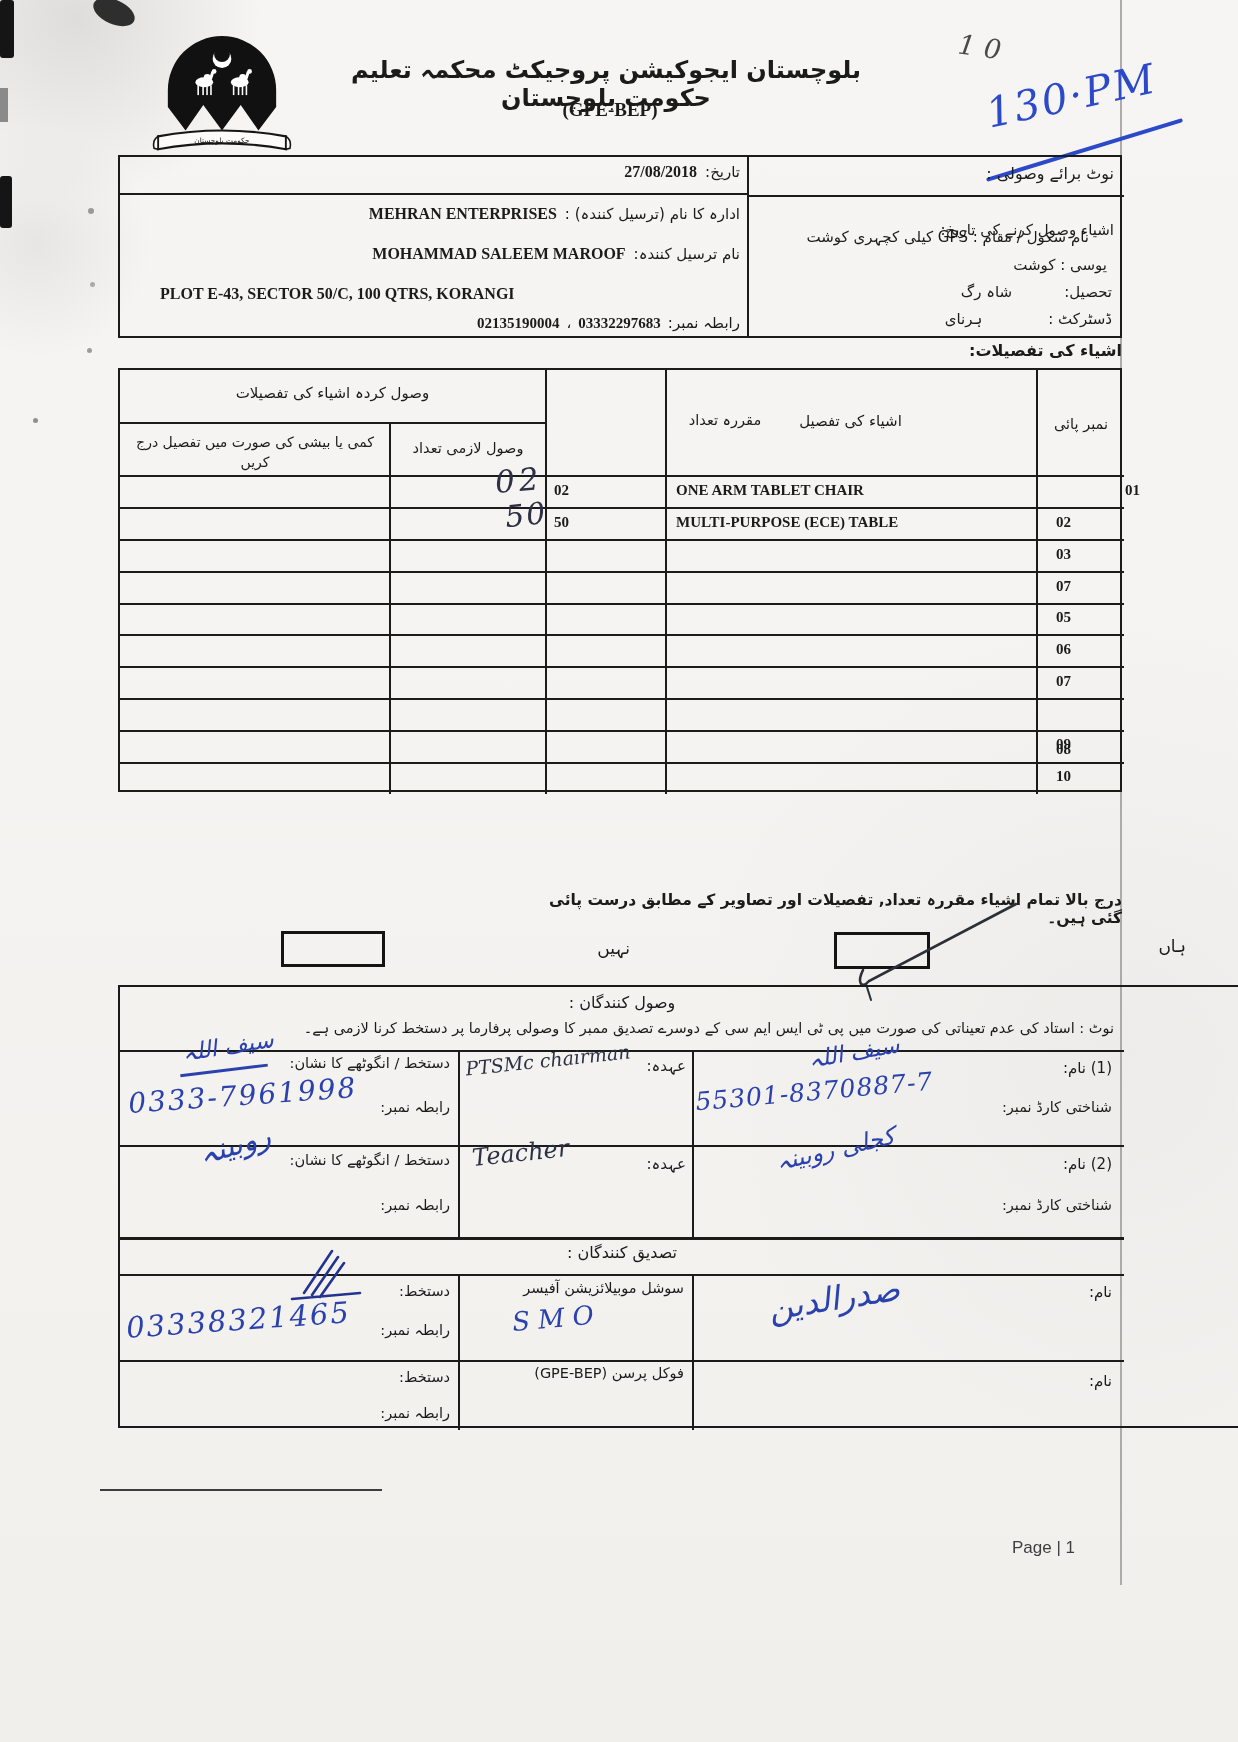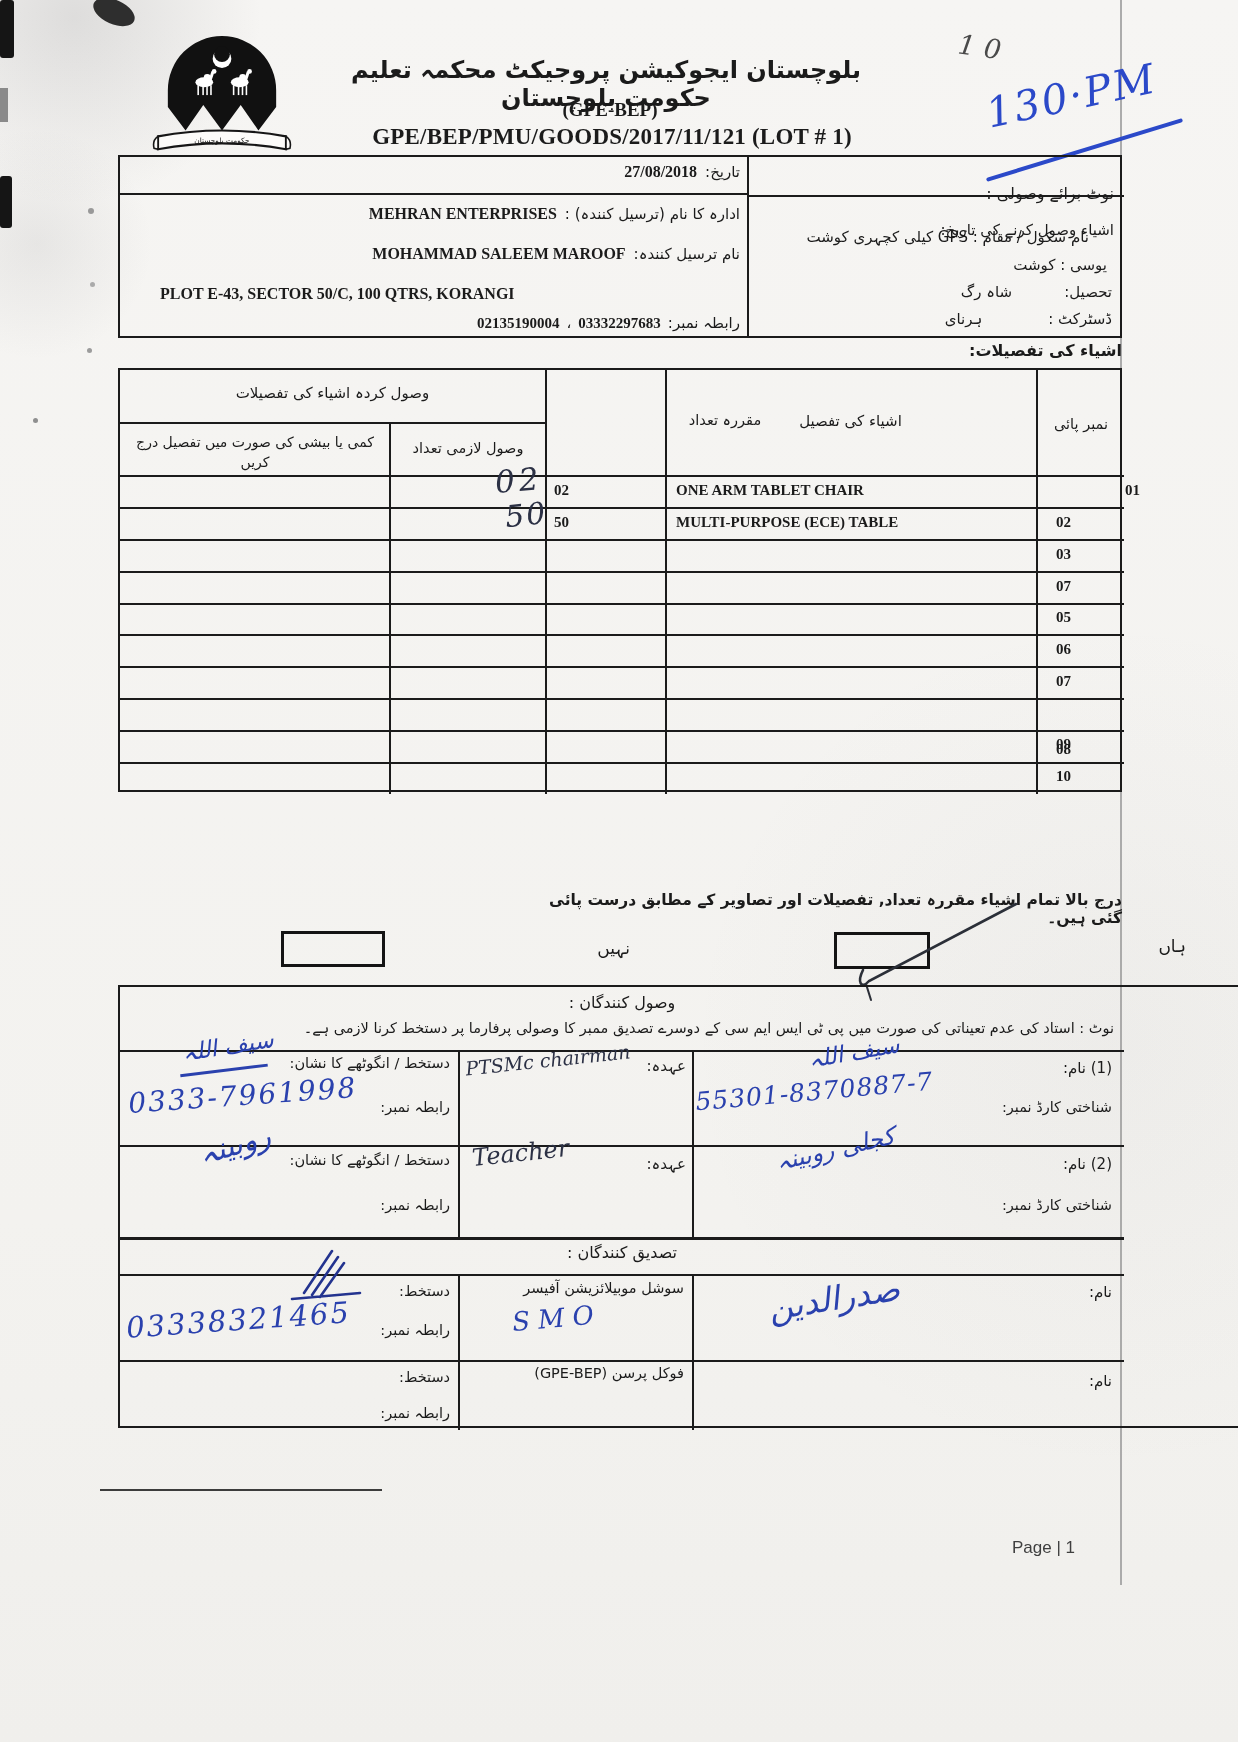--- a/index.html
+++ b/index.html
@@ -61,21 +61,20 @@
       <rect x="95" y="51" width="1.6" height="9"></rect>
         <rect x="99" y="50" width="1.6" height="10"></rect>
     </g>
     <path d="M10,102 Q75,90 140,102 L140,115 Q75,103 10,115 Z" fill="#fcfbf9" stroke="#161616" stroke-width="2.2"></path>
     <path d="M10,102 q-6,4 -4,12 l4,1 Z M140,102 q6,4 4,12 l-4,1 Z" fill="#fcfbf9" stroke="#161616" stroke-width="1.6"></path>
     <text x="75" y="109" font-size="7.5" text-anchor="middle" fill="#161616">حکومت بلوچستان</text>
   </svg>
 
   <div class="abs uc" style="left:316px;top:56px;width:580px;font-size:24px;font-weight:bold;">بلوچستان ایجوکیشن پروجیکٹ محکمہ تعلیم حکومت بلوچستان</div>
   <div class="abs ser" style="left:330px;top:99px;width:560px;text-align:center;font-size:19px;font-weight:bold;">(GPE-BEP)</div>
-  <div class="abs ser" style="left:240px;top:124px;width:744px;text-align:center;font-size:23px;font-weight:bold;letter-spacing:.2px;">GPE/BEP/PMU/GOODS/2017/11/121 (LOT # 1)</div>
 
   <div class="hw" style="left:958px;top:32px;font-size:27px;color:#4a4a4a;letter-spacing:9px;transform:rotate(8deg);">10</div>
   <div class="hw" style="left:985px;top:72px;font-size:41px;color:#2b49c9;transform:rotate(-12deg);letter-spacing:2px;">130·PM</div>
   <div class="abs" style="left:982px;top:148px;width:205px;height:4px;background:#2b49c9;border-radius:2px;transform:rotate(-17deg);"></div>
 
   <div class="box" style="left:118px;top:155px;width:1004px;height:183px;">
     <div class="ln" style="left:627px;top:0;width:2px;height:100%;"></div>
     <div class="ln" style="left:0;top:36px;width:627px;height:2px;"></div>
     <div class="ln" style="left:629px;top:38px;width:375px;height:2px;"></div>
 
@@ -92,21 +91,21 @@
       <span class="ser" dir="ltr" style="font-weight:600;font-size:16px;">MOHAMMAD SALEEM MAROOF</span>
     </div>
     <div class="abs ser" style="left:40px;top:128px;width:580px;font-size:16px;font-weight:600;">PLOT E-43, SECTOR 50/C, 100 QTRS, KORANGI</div>
     <div class="abs flexr" style="left:120px;top:157px;width:500px;gap:7px;justify-content:flex-start;">
       <span class="u" style="font-size:15px;">رابطہ نمبر:</span>
       <span class="ser" dir="ltr" style="font-weight:600;font-size:15px;">03332297683</span>
       <span class="u" style="font-size:15px;">،</span>
       <span class="ser" dir="ltr" style="font-weight:600;font-size:15px;">02135190004</span>
     </div>
 
-    <div class="abs u" style="left:637px;top:7px;width:357px;font-size:16px;padding-right:4px;margin-top:20px;">نوٹ برائے وصولی :</div>
+    <div class="abs u" style="left:637px;top:7px;width:357px;font-size:16px;padding-right:4px;">نوٹ برائے وصولی :</div>
     <div class="abs u" style="left:637px;top:44px;width:357px;font-size:15px;padding-right:4px;margin-top:20px;">اشیاء وصول کرنے کی تاریخ:</div>
     <div class="abs u" style="left:612px;top:71px;width:357px;font-size:15px;padding-right:4px;">نام سکول / مقام :  GPS  کیلی کچہری کوشت</div>
     <div class="abs u" style="left:637px;top:99px;width:350px;font-size:15px;padding-right:4px;">یوسی : کوشت</div>
     <div class="abs flexr" style="left:637px;top:126px;width:355px;gap:52px;justify-content:flex-start;">
       <span class="u" style="font-size:15px;">تحصیل:</span>
       <span class="u" style="font-size:15px;">شاہ رگ</span>
     </div>
     <div class="abs flexr" style="left:637px;top:153px;width:355px;gap:66px;justify-content:flex-start;">
       <span class="u" style="font-size:15px;">ڈسٹرکٹ :</span>
       <span class="u" style="font-size:15px;">ہرنای</span>

